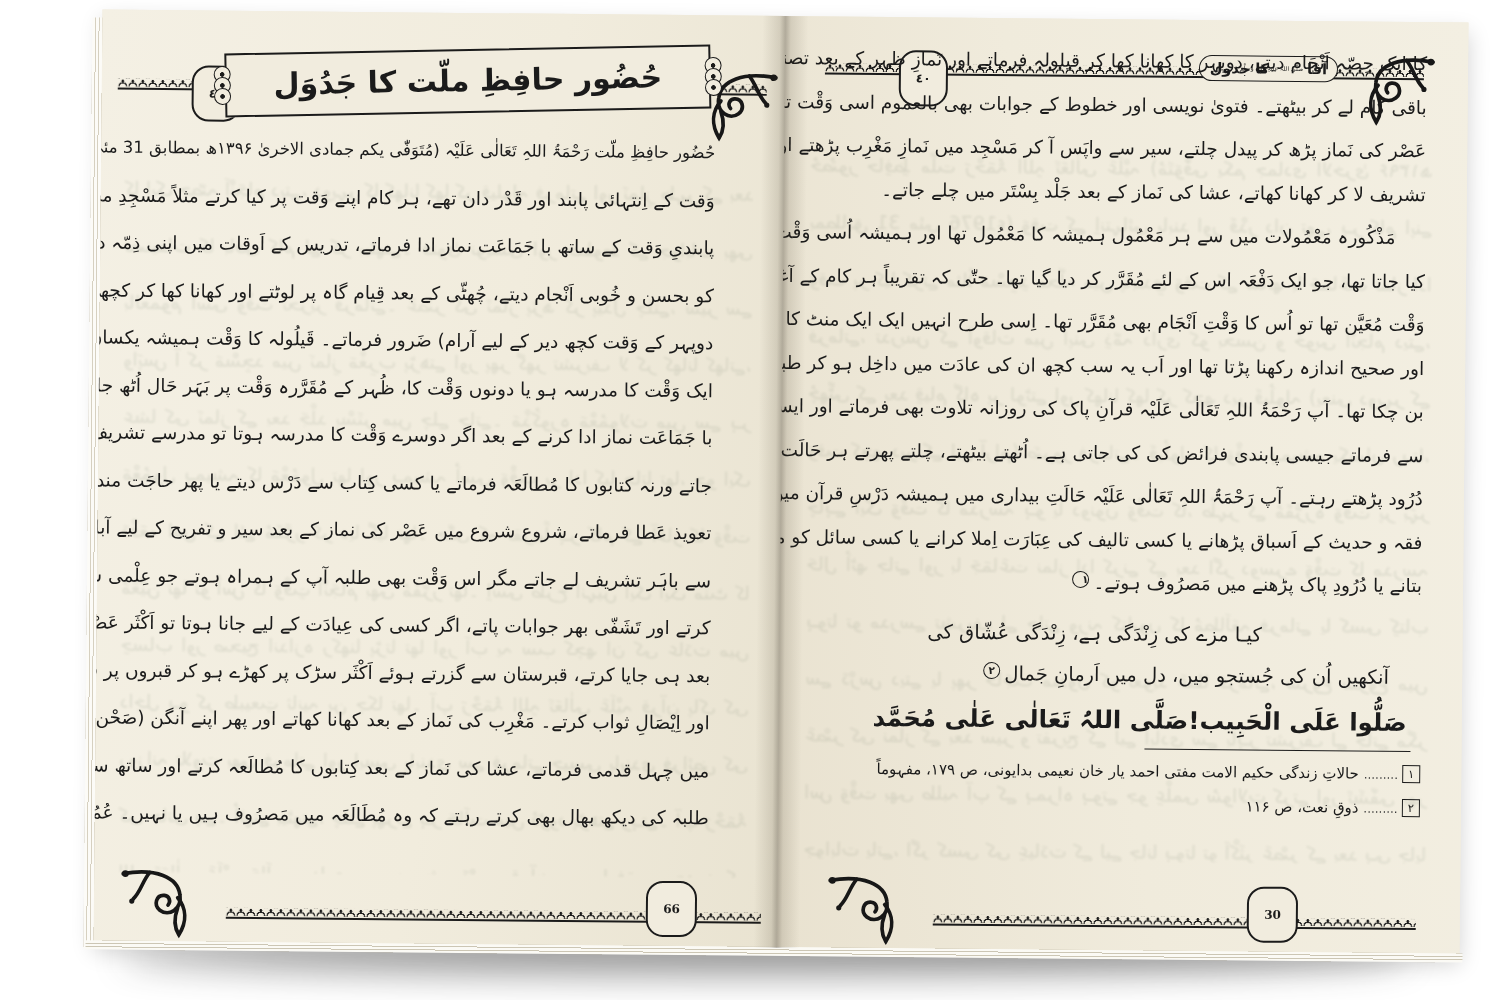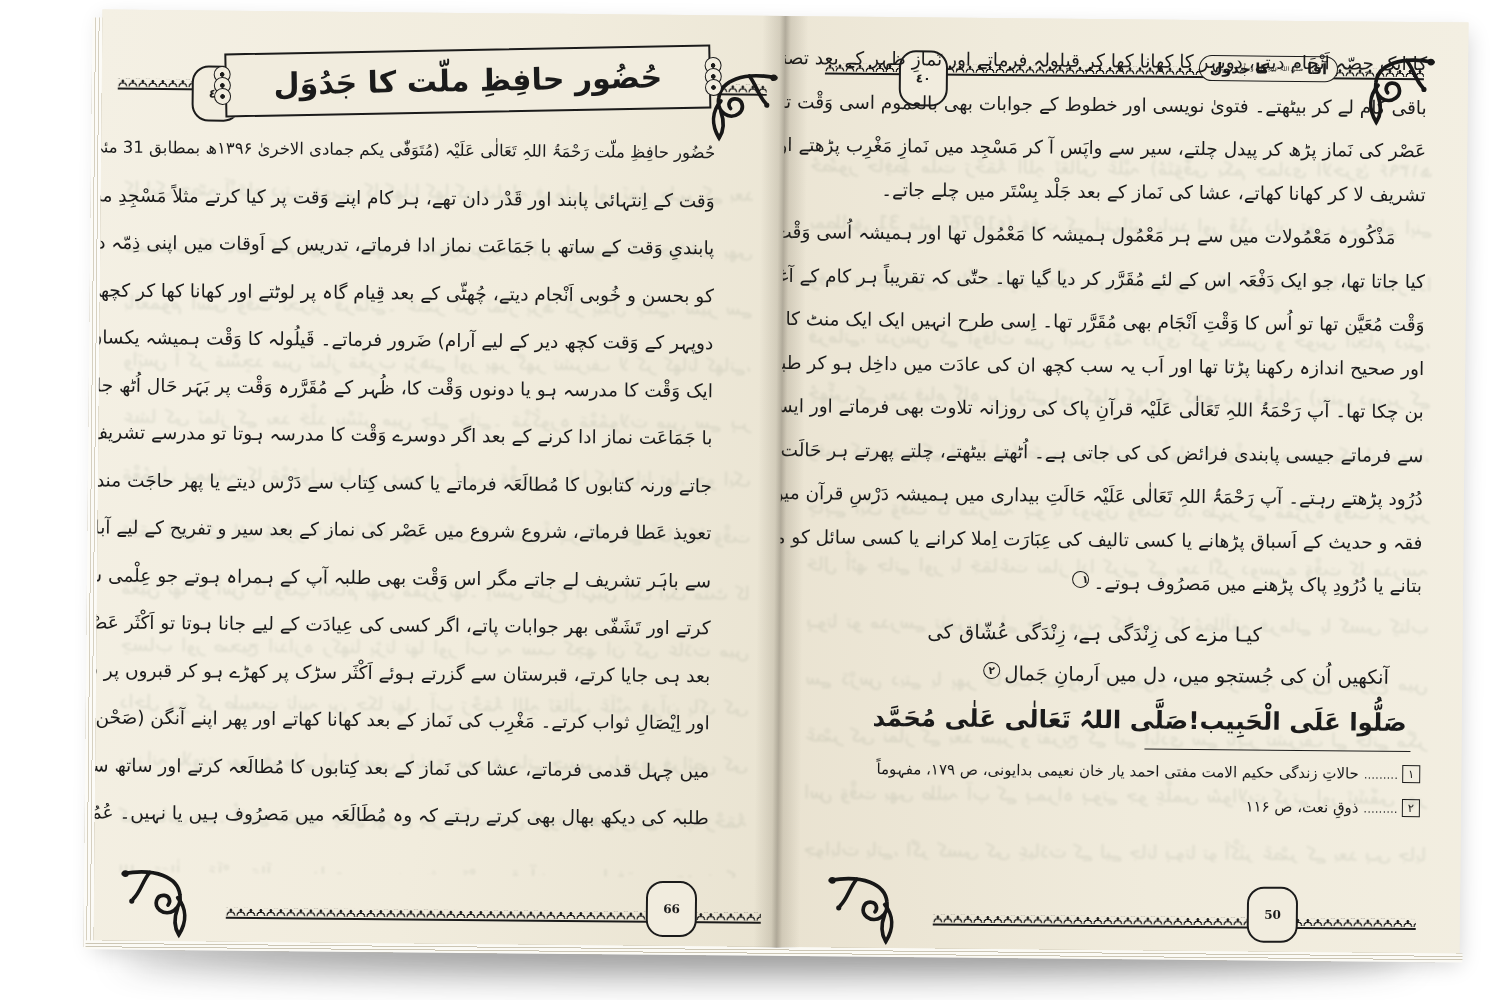--- a/index.html
+++ b/index.html
@@ -261,19 +261,19 @@
             <path d="M96 12 C52 4 22 16 19 40 C16 60 34 70 46 61 C55 54 51 40 40 41 C33 42 31 49 35 54"></path>
             <path d="M22 44 C10 58 9 76 20 94 C27 83 26 69 22 58"></path>
             <path d="M60 10 C70 22 72 36 82 46"></path>
           </g>
           <circle cx="93" cy="12" r="4.5" fill="#171717"></circle>
           <circle cx="84" cy="49" r="3.5" fill="#171717"></circle>
         </svg>
         <div class="rule">
             <div class="chain"></div>
           </div>
-        <div class="num-oval">50</div>
+        <div class="num-oval">30</div>
       </div>
     </div>
 
     <div class="gutter"></div>
   </div>
 </div>
 
 </body></html>

